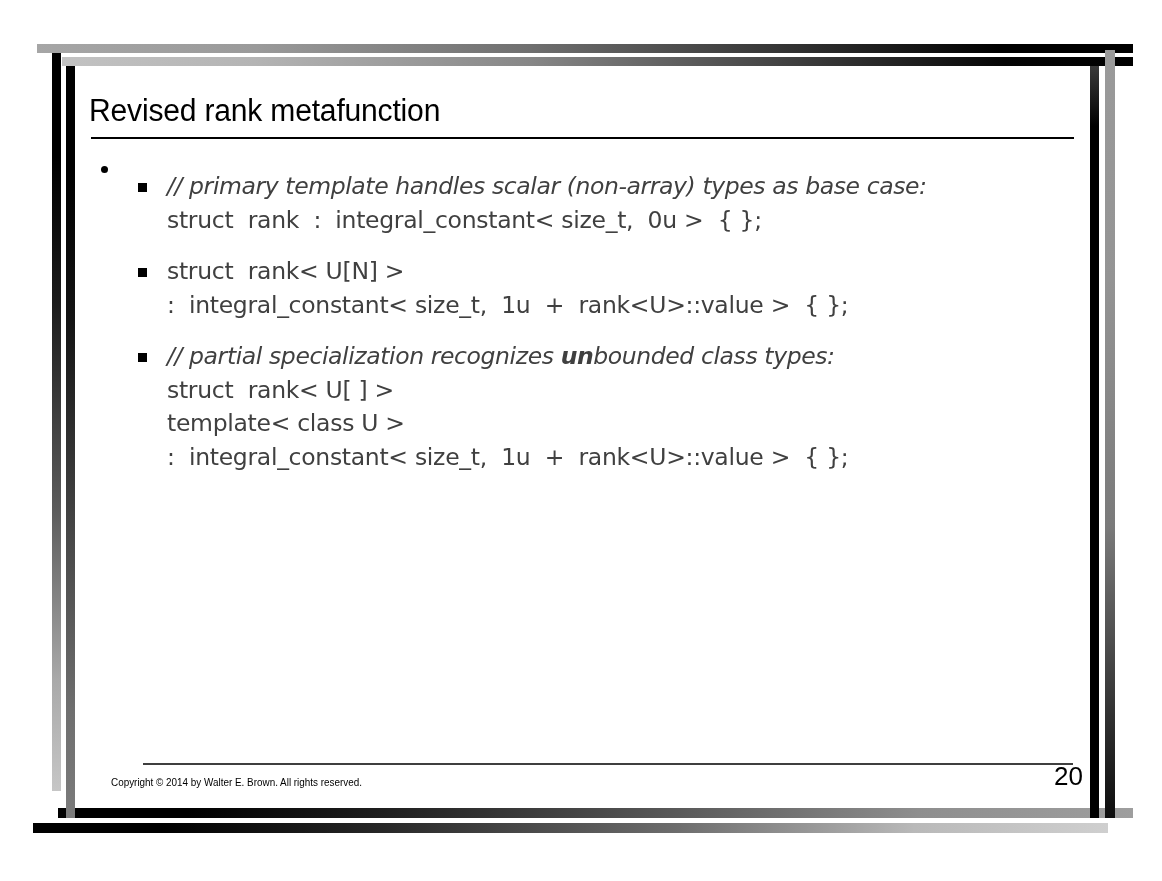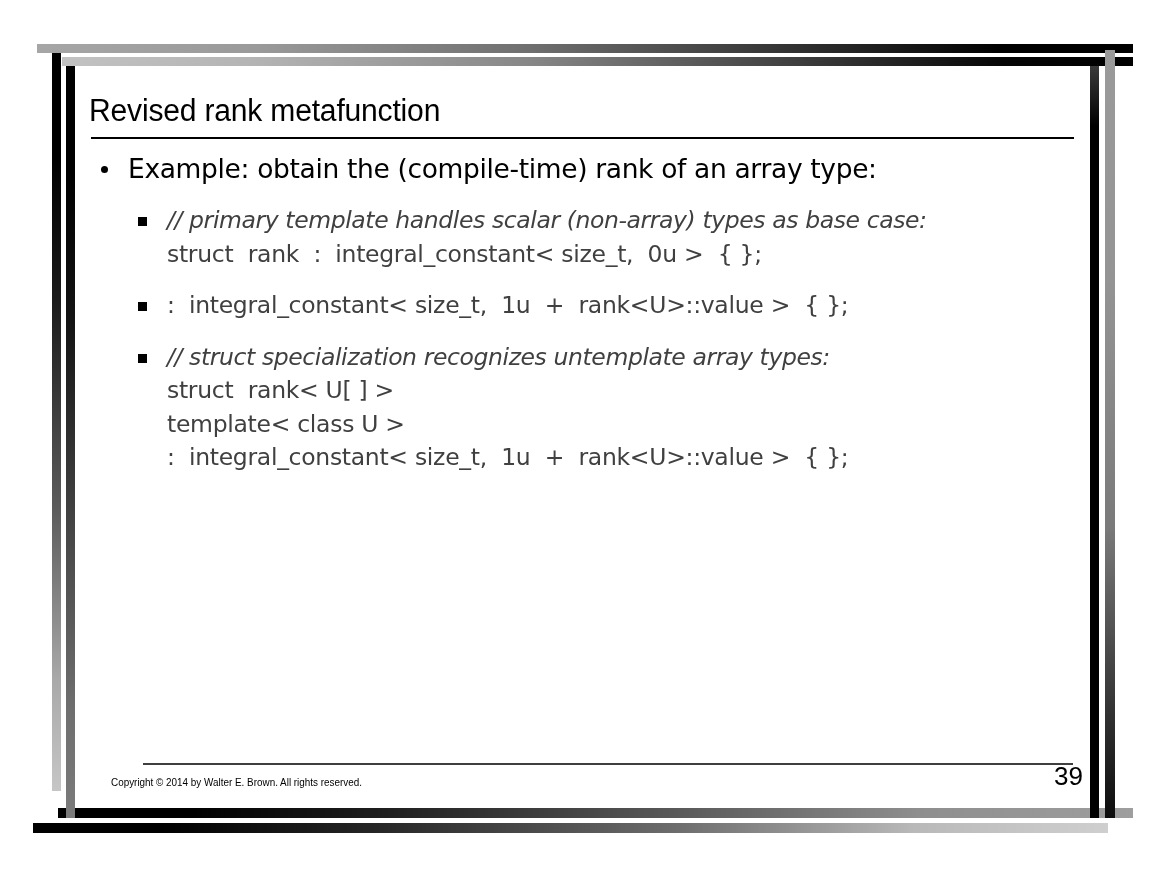--- a/index.html
+++ b/index.html
@@ -156,21 +156,21 @@
     top: 13px;
     width: 9px;
     height: 9px;
     background: #000000;
   }
   .b2 .cmt {
     font-style: italic;
     letter-spacing: -0.4px;
   }
   .b2 .cmt b {
-    font-weight: 400;
+    font-weight: 700;
   }
   .b2 .code {
     white-space: pre;
     letter-spacing: -0.3px;
   }
 
   
   .footer-rule {
     position: absolute;
     left: 143px;
@@ -217,42 +217,42 @@
 
   <div class="content">
 
     <div class="slide-title">Revised rank metafunction</div>
     <div class="title-rule"></div>
 
     <div class="body-area">
 
       <div class="b1">
         <span class="dot"></span>
-        <span>Example:  obtain the (compile-time) rank of an array type:</span>
       </div>
 
       <div class="b2">
         <span class="sq"></span>
         <div class="cmt"><span>// primary template handles scalar (non-array) types as base case:</span><b></b><span></span></div>
         <div class="code">struct  rank  :  integral_constant&lt; size_t,  0u &gt;  { };</div>
       </div>
 
       <div class="b2">
         <span class="sq"></span>
+        <div class="code">struct  rank&lt; U[N] &gt;</div>
         <div class="code">:  integral_constant&lt; size_t,  1u  +  rank&lt;U&gt;::value &gt;  { };</div>
       </div>
 
       <div class="b2">
         <span class="sq"></span>
-        <div class="cmt"><span>// struct specialization recognizes </span><b>un</b><span>template array types:</span></div>
+        <div class="cmt"><span>// partial specialization recognizes </span><b>un</b><span>bounded class types:</span></div>
         <div class="code">struct  rank&lt; U[ ] &gt;</div>
         <div class="code">template&lt; class U &gt;</div>
         <div class="code">:  integral_constant&lt; size_t,  1u  +  rank&lt;U&gt;::value &gt;  { };</div>
       </div>
 
     </div>
   </div>
 
   <div class="footer-rule"></div>
   <div class="copyright">Copyright © 2014 by Walter E. Brown.  All rights reserved.</div>
-  <div class="pagenum">39</div>
+  <div class="pagenum">20</div>
 
 </div>
 
 </body></html>

